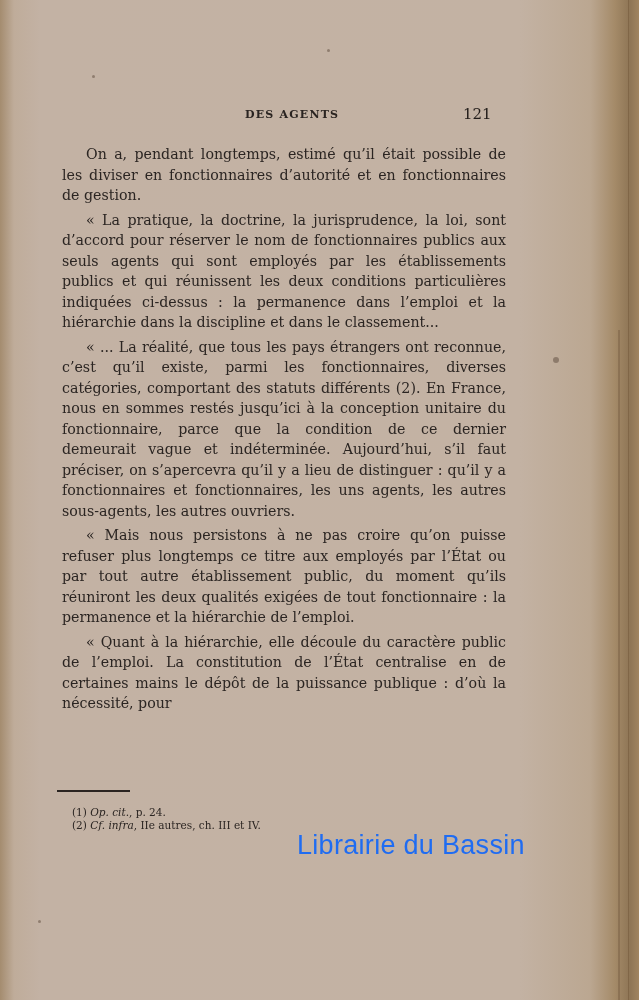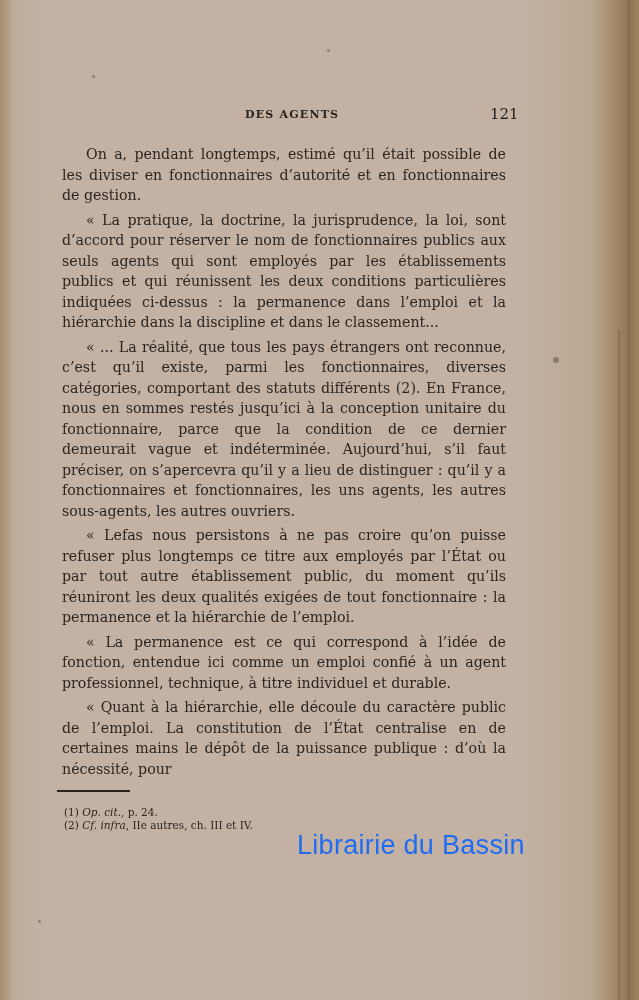--- a/index.html
+++ b/index.html
@@ -22,33 +22,33 @@
     background: #6f5638; opacity: 0.5;
   }
   .running-head {
     position: absolute; top: 107px; left: 0; width: 639px; height: 20px;
   }
   .running-title {
     position: absolute; left: 245px; top: 1px;
     font-size: 11px; letter-spacing: 1.2px; color: #2a2421; font-weight: bold;
   }
   .page-number {
-    position: absolute; left: 490px; top: -2px; font-size: 15px; color: #221c19;
+    position: absolute; left: 463px; top: -2px; font-size: 15px; color: #221c19;
   }
   .body-text {
     position: absolute; left: 62px; top: 144px; width: 444px;
     color: #2b2522; font-size: 14.2px; line-height: 20.5px;
     text-align: justify;
   }
   .body-text p { margin: 0 0 4px 0; text-indent: 24px; }
   .rule {
     position: absolute; left: 57px; top: 790px; width: 73px; height: 2px; background: #2a2421;
   }
   .footnotes {
-    position: absolute; left: 64px; top: 806px; font-size: 10.5px; line-height: 13px; color: #2b2522;
+    position: absolute; left: 72px; top: 806px; font-size: 10.5px; line-height: 13px; color: #2b2522;
   }
   .footnotes em { font-style: italic; }
   .watermark {
     position: absolute; left: 297px; top: 830px;
     font-family: "Liberation Sans", sans-serif; font-size: 27px; color: #1f6cf2;
     letter-spacing: 0.3px;
   }
   .spot { position: absolute; width: 3px; height: 3px; border-radius: 50%; background: #6d5a4c; opacity: .6; }
 </style>
 </head>
@@ -65,22 +65,21 @@
 
   <div class="running-head">
     <span class="running-title">DES AGENTS</span>
     <span class="page-number">121</span>
   </div>
 
   <div class="body-text">
     <p>On a, pendant longtemps, estimé qu’il était possible de les diviser en fonctionnaires d’autorité et en fonctionnaires de gestion.</p>
     <p>« La pratique, la doctrine, la jurisprudence, la loi, sont d’accord pour réserver le nom de fonctionnaires publics aux seuls agents qui sont employés par les établissements publics et qui réunissent les deux conditions particulières indiquées ci-dessus : la permanence dans l’emploi et la hiérarchie dans la discipline et dans le classement...</p>
     <p>« ... La réalité, que tous les pays étrangers ont reconnue, c’est qu’il existe, parmi les fonctionnaires, diverses catégories, comportant des statuts différents (2). En France, nous en sommes restés jusqu’ici à la conception unitaire du fonctionnaire, parce que la condition de ce dernier demeurait vague et indéterminée. Aujourd’hui, s’il faut préciser, on s’apercevra qu’il y a lieu de distinguer : qu’il y a fonctionnaires et fonctionnaires, les uns agents, les autres sous-agents, les autres ouvriers.</p>
-    <p>« Lefas nous persistons à ne pas croire qu’on puisse refuser plus longtemps ce titre aux employés par l’État ou par tout autre établissement public, du moment qu’ils réuniront les deux qualités exigées de tout fonctionnaire : la permanence et la hiérarchie de l’emploi.</p>
-    <p>« La permanence est ce qui correspond à l’idée de fonction, entendue ici comme un emploi confié à un agent professionnel, technique, à titre individuel et durable.</p>
+    <p>« Mais nous persistons à ne pas croire qu’on puisse refuser plus longtemps ce titre aux employés par l’État ou par tout autre établissement public, du moment qu’ils réuniront les deux qualités exigées de tout fonctionnaire : la permanence et la hiérarchie de l’emploi.</p>
     <p>« Quant à la hiérarchie, elle découle du caractère public de l’emploi. La constitution de l’État centralise en de certaines mains le dépôt de la puissance publique : d’où la nécessité, pour</p>
   </div>
 
   <div class="rule"></div>
 
   <div class="footnotes">
     <div>
       <span>(1)</span>
       <em>Op. cit.</em><span>, p. 24.</span>
     </div>

